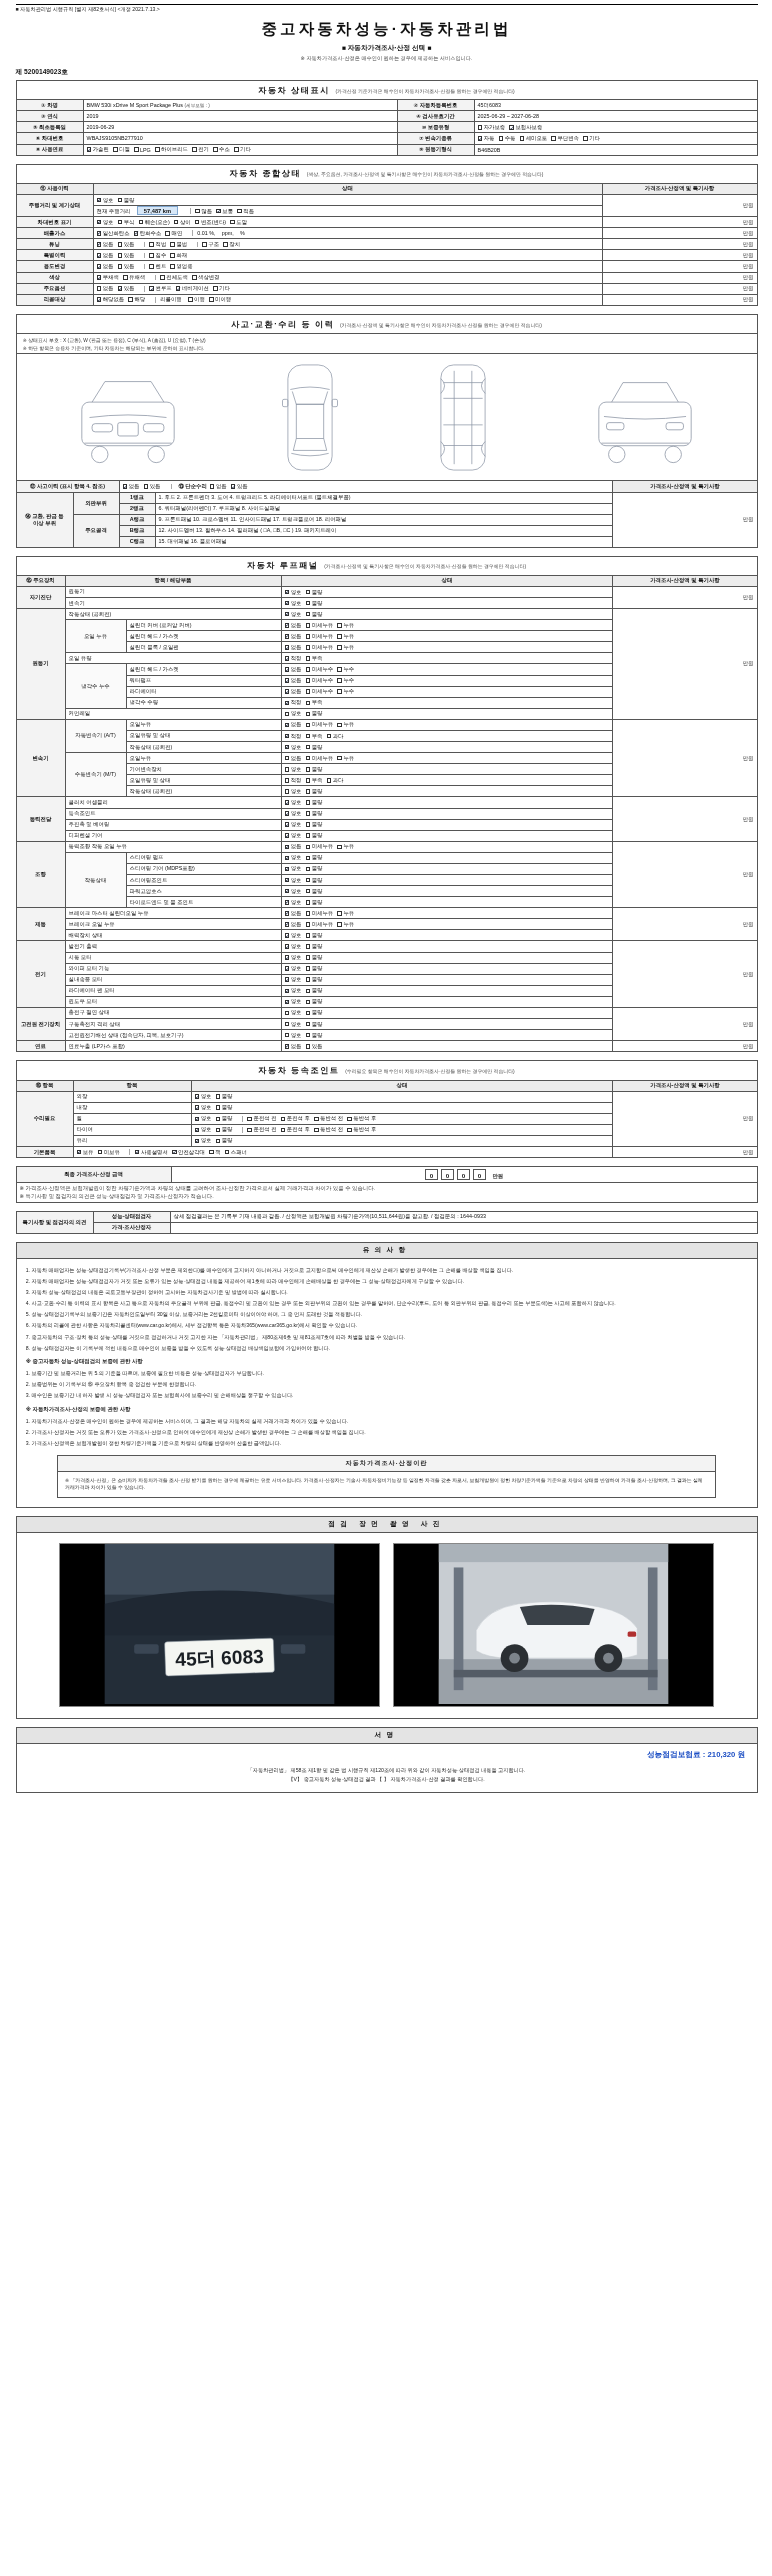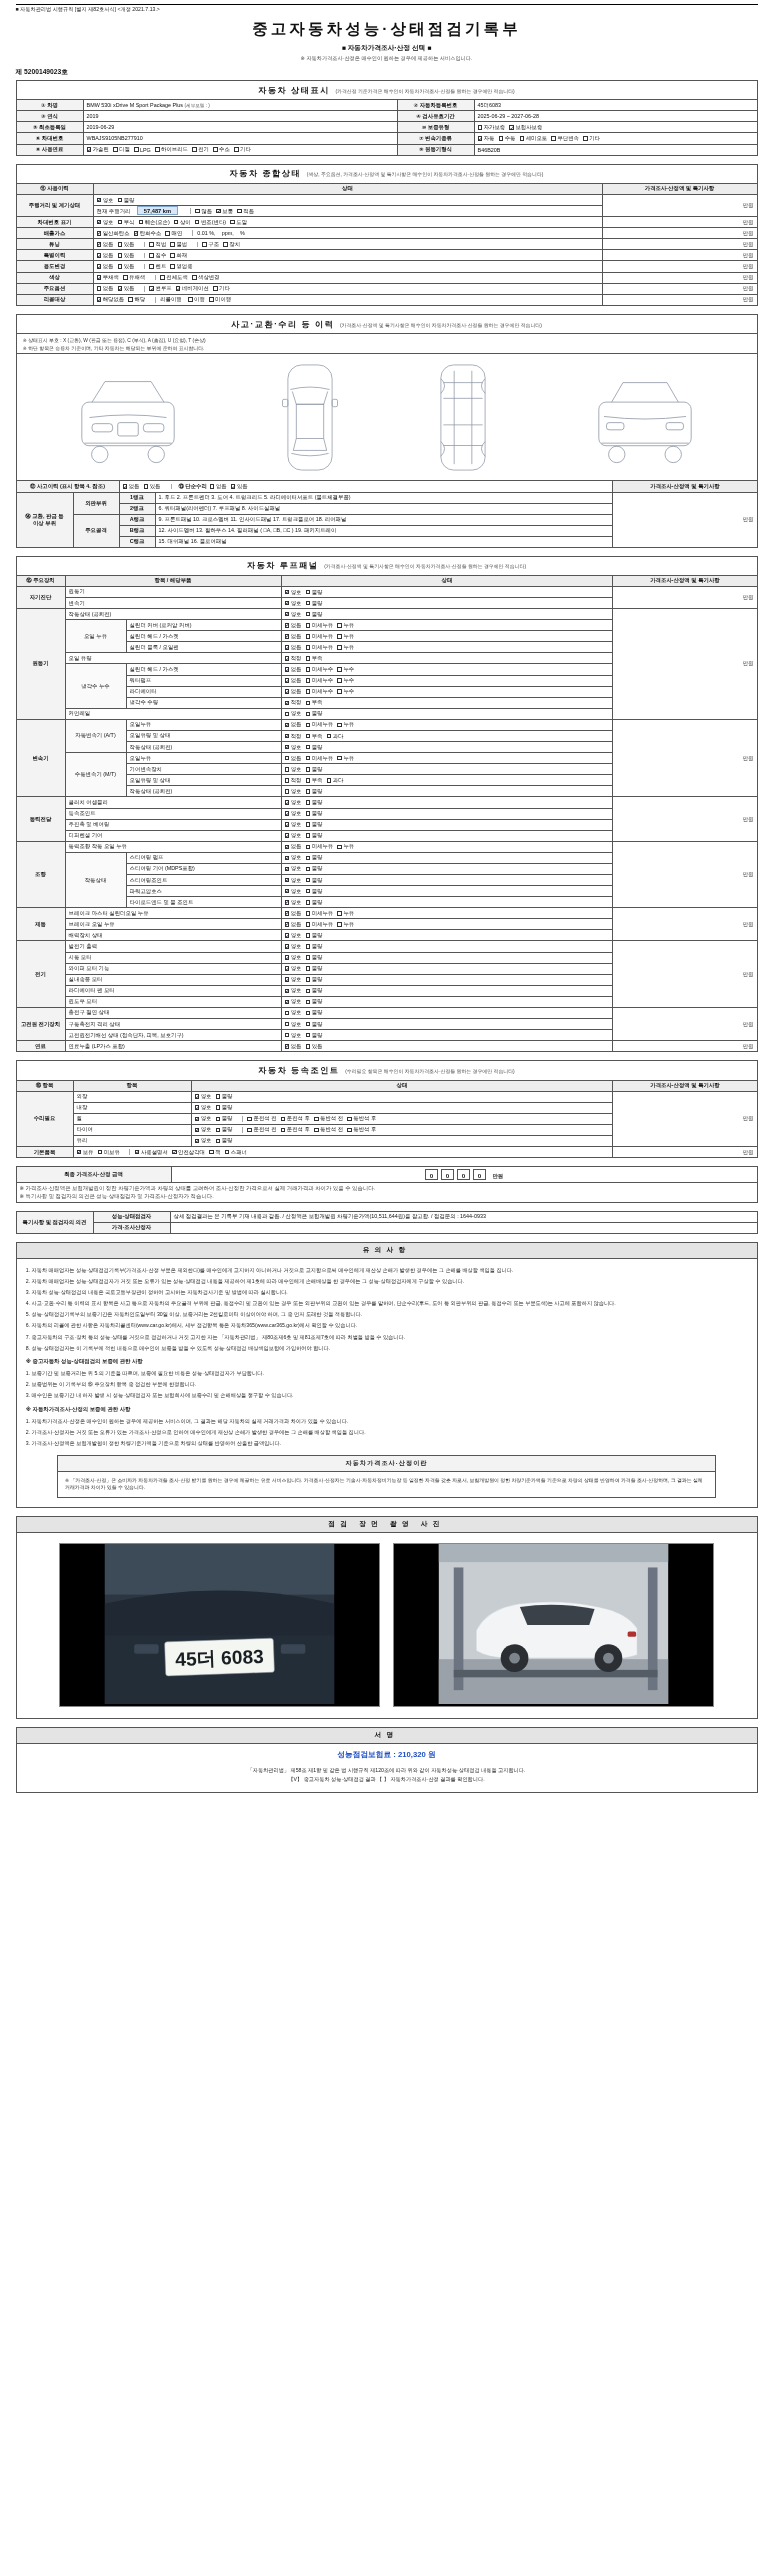--- a/index.html
+++ b/index.html
@@ -42,30 +42,30 @@
 .bartitle{background:#e4e4e4;border-bottom:0.5px solid #555;text-align:center;font-weight:bold;font-size:6.7px;letter-spacing:5.2px;padding:3.1px}
 .ncontent{padding:6.2px 9.3px;font-size:5.2px;line-height:1.65;color:#222}
 .ni{margin-bottom:2.6px}
 .ngroup{font-weight:bold;margin:5.2px 0 2.6px;font-size:5.4px}
 .priceinfo{border:0.5px solid #555;margin:7.2px 31px 3.1px}
 .priceinfo .pit{text-align:center;font-weight:bold;font-size:6.2px;padding:2.6px;border-bottom:0.5px solid #555;background:#f3f3f3;letter-spacing:1px}
 .priceinfo .pib{padding:4.6px 7.2px;font-size:4.9px;line-height:1.55}
 .photos{display:flex;gap:13.4px;justify-content:center;padding:10.3px 5.2px}
 .photo{border:0.5px solid #888;background:#000}
 .signbody{padding:6.2px 11.3px 9.3px}
-.insurance{text-align:center;color:#1d4fc4;font-weight:bold;font-size:7.7px;margin-bottom:6.2px}
+.insurance{text-align:right;color:#1d4fc4;font-weight:bold;font-size:7.7px;margin-bottom:6.2px}
 .signline{text-align:center;font-size:5.2px;margin-top:2.6px;color:#222}
 </style>
 </head>
 <body>
 
 <div class="doc">
 
   <div class="topline">■ 자동차관리법 시행규칙 [별지 제82호서식] &lt;개정 2021.7.13.&gt;</div>
-  <div class="title">중고자동차성능·상태점검기록부</div>
+  <div class="title">중고자동차성능·자동차관리법</div>
   <div class="subtitle">■ 자동차가격조사·산정 선택 ■</div>
   <div class="subnote">※ 자동차가격조사·산정은 매수인이 원하는 경우에 제공하는 서비스입니다.</div>
   <div class="docno">제 5200149023호</div>
 
   <table class="sec">
     <colgroup>
         <col style="width:67px">
         <col style="width:314px">
         <col style="width:77px">
         <col>

